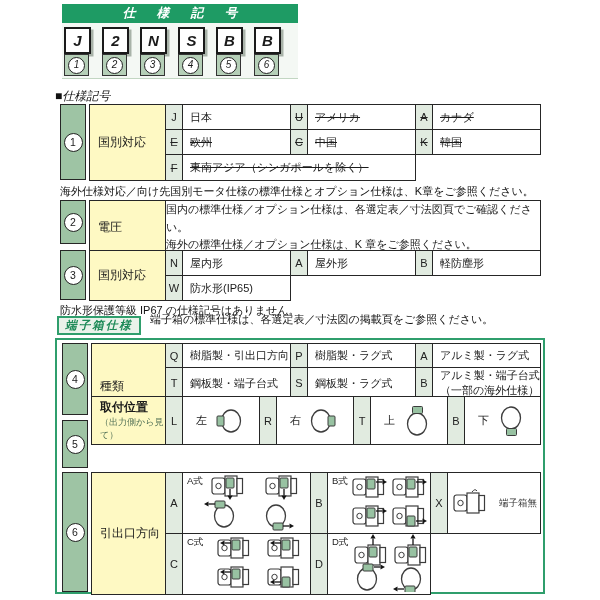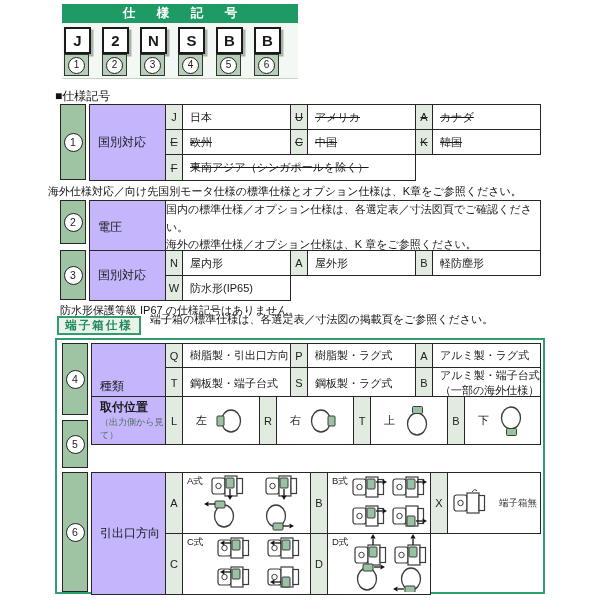--- a/index.html
+++ b/index.html
@@ -1,21 +1,21 @@
 <!DOCTYPE html>
 <html><head>
 <meta charset="utf-8">
 <style>
   html,body{margin:0;padding:0;}
   body{
     width:600px;height:600px;position:relative;background:#fff;
     font-family:"Liberation Sans","DejaVu Sans",sans-serif;color:#1a1a1a;
     overflow:hidden;
   }
-  .abs{position:absolute;}
+  .abs{position:absolute;font-style:italic;}
 
   
   .greenbar{left:62px;top:4px;width:236px;height:19px;background:#1e9b64;
     display:flex;align-items:center;justify-content:center;}
   .greenbar .t{color:#fff;font-weight:bold;font-size:12.5px;letter-spacing:9px;padding-left:9px;}
   .codepanel{left:62px;top:23px;width:236px;height:55px;background:#f4f8f4;
     border-bottom:1px solid #c2d6c2;}
   .letterbox{position:absolute;top:4px;width:23px;height:23px;background:#fff;
     border:2px solid #1a1a1a;box-shadow:2.5px 2.5px 0 #a9b3a9;
     display:flex;align-items:center;justify-content:center;
@@ -29,21 +29,21 @@
 
   
   .numcol{position:absolute;width:26px;background:#9ec4a4;border:1.5px solid #262626;
     box-sizing:border-box;display:flex;align-items:center;justify-content:center;}
   .numcol .circ{width:17px;height:17px;font-size:10.5px;}
 
   
   table.spec{border-collapse:collapse;position:absolute;table-layout:fixed;}
   .spec td{border:1.5px solid #262626;padding:0;font-size:11px;overflow:hidden;
     vertical-align:middle;background:#fff;}
-  .spec td.lab{background:#c4b5fd;padding-left:8px;font-size:12px;}
+  .spec td.lab{background:#fef9c3;padding-left:8px;font-size:12px;}
   .spec td.code{background:#e1ebe0;text-align:center;font-size:11px;color:#222;}
   .spec td.val{padding-left:7px;margin-top:19px;}
   .spec td.none{border:none;background:transparent;}
   .strike{text-decoration:line-through;}
   .note{position:absolute;font-size:11px;color:#111;white-space:nowrap;}
   .greencell{background:#e4eddd;padding:4px 10px;line-height:1.6;font-size:11px;}
   .sublab{font-size:9px;color:#4e6e54;}
   .small{font-size:10px;}
 
   
@@ -149,21 +149,21 @@
     <td class="code strike">K</td>
     <td class="val strike">韓国</td>
   </tr>
   <tr style="height:26px">
     <td class="code strike">F</td>
     <td class="val strike" colspan="3">東南アジア（シンガポールを除く）</td>
     <td class="none" colspan="2"></td>
   </tr>
 </tbody>
   </table>
-<div class="note" style="left:48px;top:184px">海外仕様対応／向け先国別モータ仕様の標準仕様とオプション仕様は、K章をご参照ください。</div>
+<div class="note" style="left:60px;top:184px">海外仕様対応／向け先国別モータ仕様の標準仕様とオプション仕様は、K章をご参照ください。</div>
 
 <div class="numcol" style="left:60px;top:200px;height:44px">
   <span class="circ">2</span>
 </div>
 <table class="spec" style="left:89px;top:200px">
   <colgroup>
       <col style="width:76px">
       <col style="width:375px">
     </colgroup>
   <tbody>

